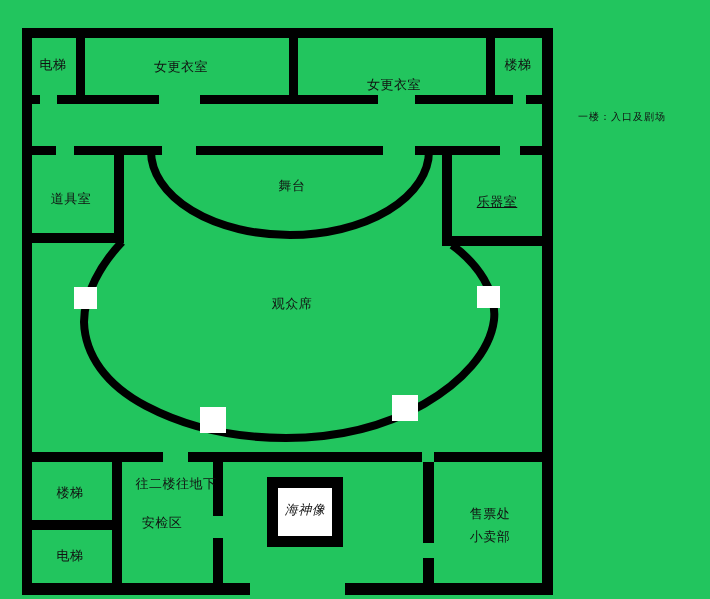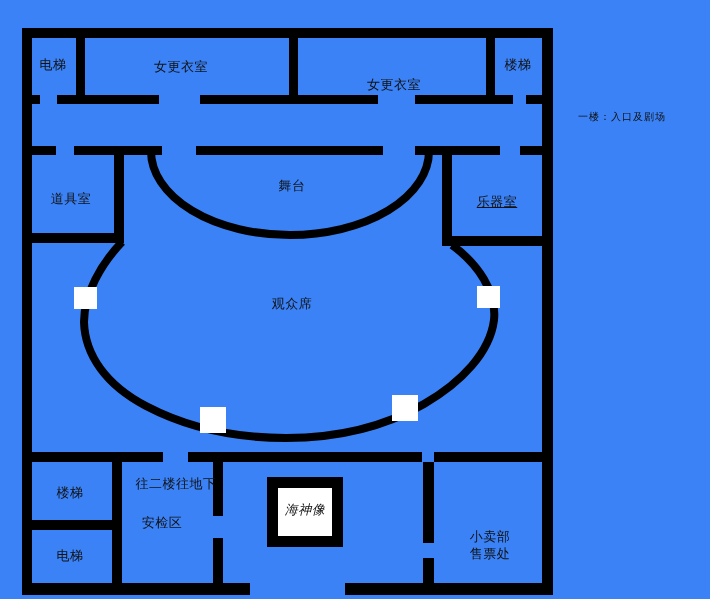--- a/index.html
+++ b/index.html
@@ -8,21 +8,21 @@
     background: #ffffff;
     width: 710px;
     height: 599px;
     overflow: hidden;
     font-family: "Liberation Sans", "DejaVu Sans", sans-serif;
   }
   .canvas {
     position: relative;
     width: 710px;
     height: 599px;
-    background: #3b82f6;
+    background: #22c55e;
   }
   .wall {
     position: absolute;
     background: #000000;
   }
   .curves {
     position: absolute;
     left: 0;
     top: 0;
     width: 710px;
@@ -121,19 +121,19 @@
       <div class="room-label" style="left: 518px; top: 65px; color: rgb(17, 17, 17);">楼梯</div>
       <div class="room-label" style="left: 71px; top: 199px; color: rgb(17, 17, 17);">道具室</div>
       <div class="room-label" style="left: 292px; top: 186px; color: rgb(17, 17, 17);">舞台</div>
       <div class="room-label" style="left: 497px; top: 202px; color: rgb(17, 17, 17); text-decoration: underline;">乐器室</div>
       <div class="room-label" style="left: 292px; top: 304px; color: rgb(17, 17, 17);">观众席</div>
       <div class="room-label" style="left: 70px; top: 493px; color: rgb(17, 17, 17);">楼梯</div>
       <div class="room-label" style="left: 70px; top: 556px; color: rgb(17, 17, 17);">电梯</div>
       <div class="room-label" style="left: 176px; top: 484px; color: rgb(17, 17, 17);">往二楼往地下</div>
       <div class="room-label" style="left: 162px; top: 523px; color: rgb(17, 17, 17);">安检区</div>
       <div class="room-label" style="left: 305px; top: 510px; color: rgb(17, 17, 17); font-style: italic;">海神像</div>
-      <div class="room-label" style="left: 490px; top: 514px; color: rgb(17, 17, 17); margin-top: 40px;">售票处</div>
+      <div class="room-label" style="left: 490px; top: 514px; color: rgb(17, 17, 17);">售票处</div>
       <div class="room-label" style="left: 490px; top: 537px; color: rgb(17, 17, 17); text-align: center;">小卖部</div>
     </div>
 
   <div class="floor-title">一楼：入口及剧场</div>
 
 </div>
 
 </body></html>

